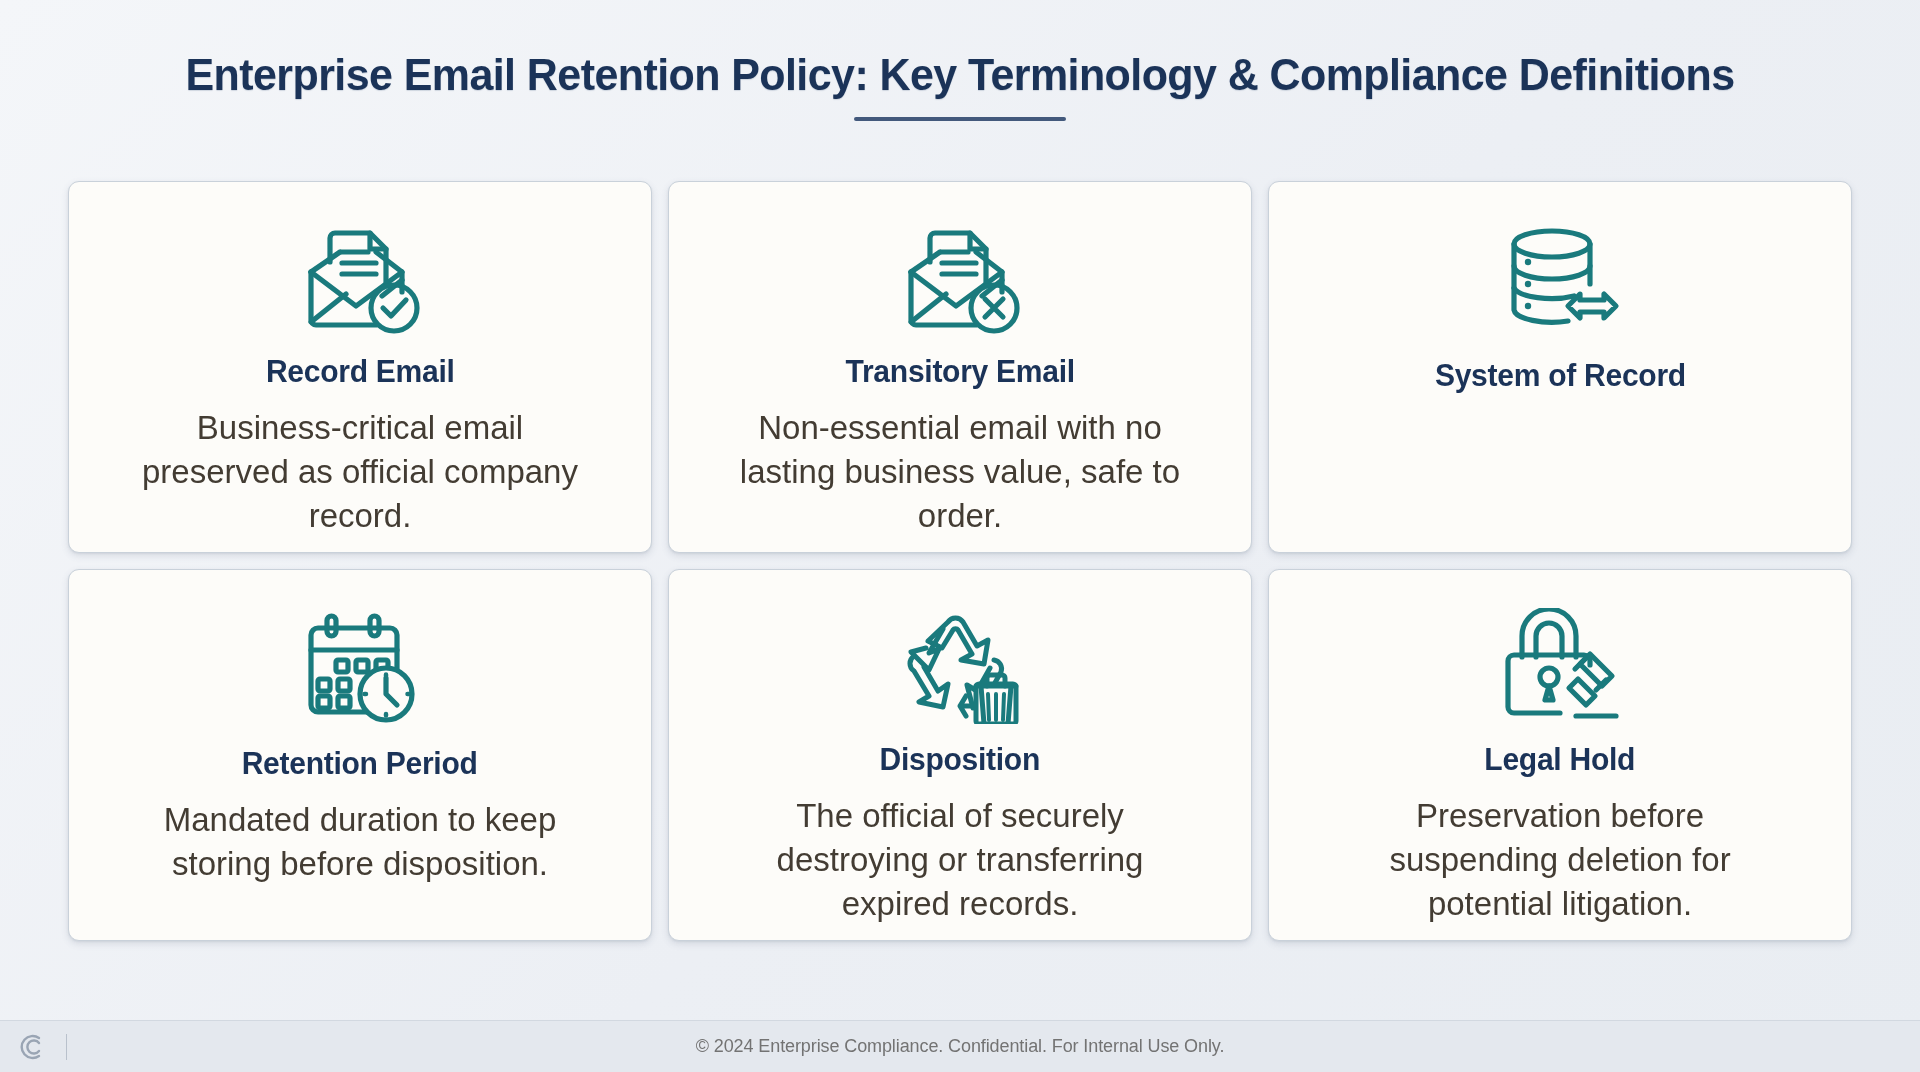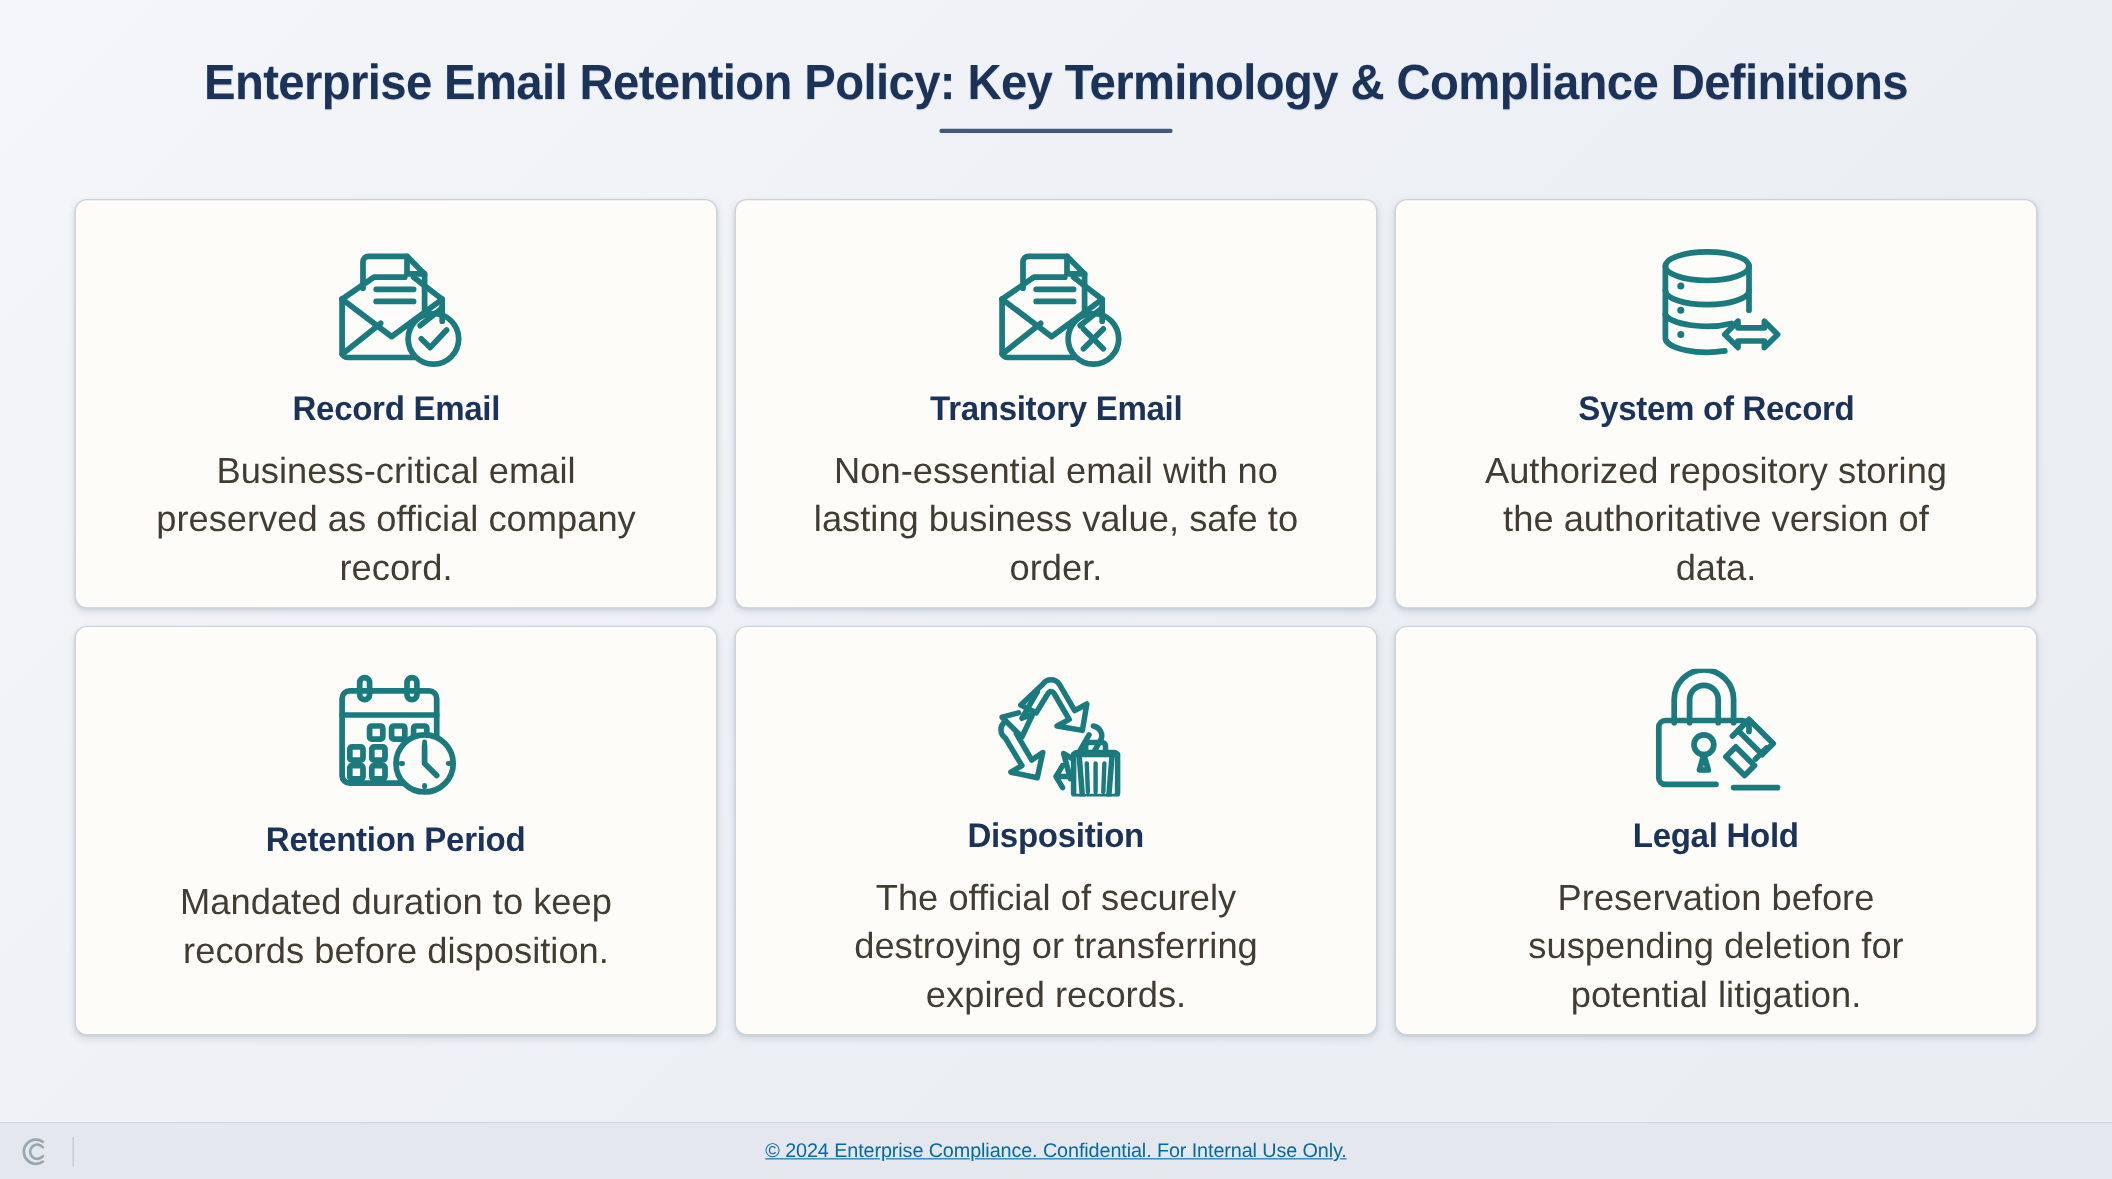--- a/index.html
+++ b/index.html
@@ -108,23 +108,22 @@
   #footer-logo svg { display:block; }
   #footer-divider {
     width:1px; height:26px;
     background:#b9c1cc;
     margin-left:18px;
   }
   #footer-text {
     width:100%;
     text-align:center;
     font-size:18px;
-    color:#0369a1;
+    color:#737373;
     letter-spacing:-0.1px;
-    text-decoration:underline;
   }
 </style>
 </head>
 <body>
 
 <div id="slide">
 
   <div id="header">
     <div id="page-title">Enterprise Email Retention Policy: Key Terminology &amp; Compliance Definitions</div>
     <div id="title-rule"></div>
@@ -180,21 +179,20 @@
           <path d="M92 22 L92 62"></path>
           <path d="M16 44 A38 13 0 0 0 92 44"></path>
           <path d="M16 66 A38 13 0 0 0 76 74"></path>
           <circle cx="30" cy="40" r="3.2" fill="#1a7a7d" stroke="none"></circle>
           <circle cx="30" cy="62" r="3.2" fill="#1a7a7d" stroke="none"></circle>
           <circle cx="30" cy="84" r="3.2" fill="#1a7a7d" stroke="none"></circle>
           <path d="M82 72 L70 84 L82 96 L82 90 L106 90 L106 96 L118 84 L106 72 L106 78 L82 78 Z"></path>
         </svg>
       </div>
       <div class="card-title">System of Record</div>
-      <div class="card-desc">Authorized repository storing the authoritative version of data.</div>
     </div>
 
     <div class="card">
       <div class="card-icon">
         <svg width="124" height="116" viewBox="0 0 124 116" fill="none" stroke="#1a7a7d" stroke-width="5.2" stroke-linecap="round" stroke-linejoin="round">
           <rect x="13" y="18" width="86" height="84" rx="7"></rect>
           <path d="M13 40 H99"></path>
           <rect x="29" y="6" width="9" height="20" rx="4.5"></rect>
           <rect x="72" y="6" width="9" height="20" rx="4.5"></rect>
           <rect x="38" y="50" width="12" height="12" rx="2"></rect>
@@ -203,21 +201,21 @@
           <rect x="20" y="69" width="12" height="12" rx="2"></rect>
           <rect x="40" y="69" width="12" height="12" rx="2"></rect>
           <rect x="20" y="86" width="12" height="12" rx="2"></rect>
           <rect x="40" y="86" width="12" height="12" rx="2"></rect>
           <circle cx="88" cy="84" r="26" fill="#fdfcf9"></circle>
           <path d="M88 68 L88 84 L99 95"></path>
           <path d="M88 64.5 L88 66 M111 84 L109.5 84 M66.5 84 L68 84 M88 104 L88 105.5" stroke-width="4.5"></path>
         </svg>
       </div>
       <div class="card-title">Retention Period</div>
-      <div class="card-desc">Mandated duration to keep records before disposition.</div>
+      <div class="card-desc">Mandated duration to keep storing before disposition.</div>
     </div>
 
     <div class="card">
       <div class="card-icon">
         <svg width="124" height="116" viewBox="0 0 124 116" fill="none" stroke="#1a7a7d" stroke-width="5" stroke-linecap="round" stroke-linejoin="round">
           <path d="M50 14 A9 9 0 0 1 65 14 L79 38 L90 32 L86 56 L63 52 L74 46 L60 22 A3 3 0 0 0 55 22 L44 40 L30 33 Z"></path>
           <path d="M28 40 L13 44 L31 62 L41 41 L31 45 L45 21"></path>
           <path d="M16 48 A9 9 0 0 0 16 63 L31 88 L21 94 L45 99 L50 76 L40 83 L26 59"></path>
           <path d="M96 52 A9 9 0 0 1 103 64 L89 89 L99 95 L75 100 L69 77 L79 83 L92 60"></path>
           <path d="M86 98 L62 98 L68 108 L62 98 L68 88"></path>

